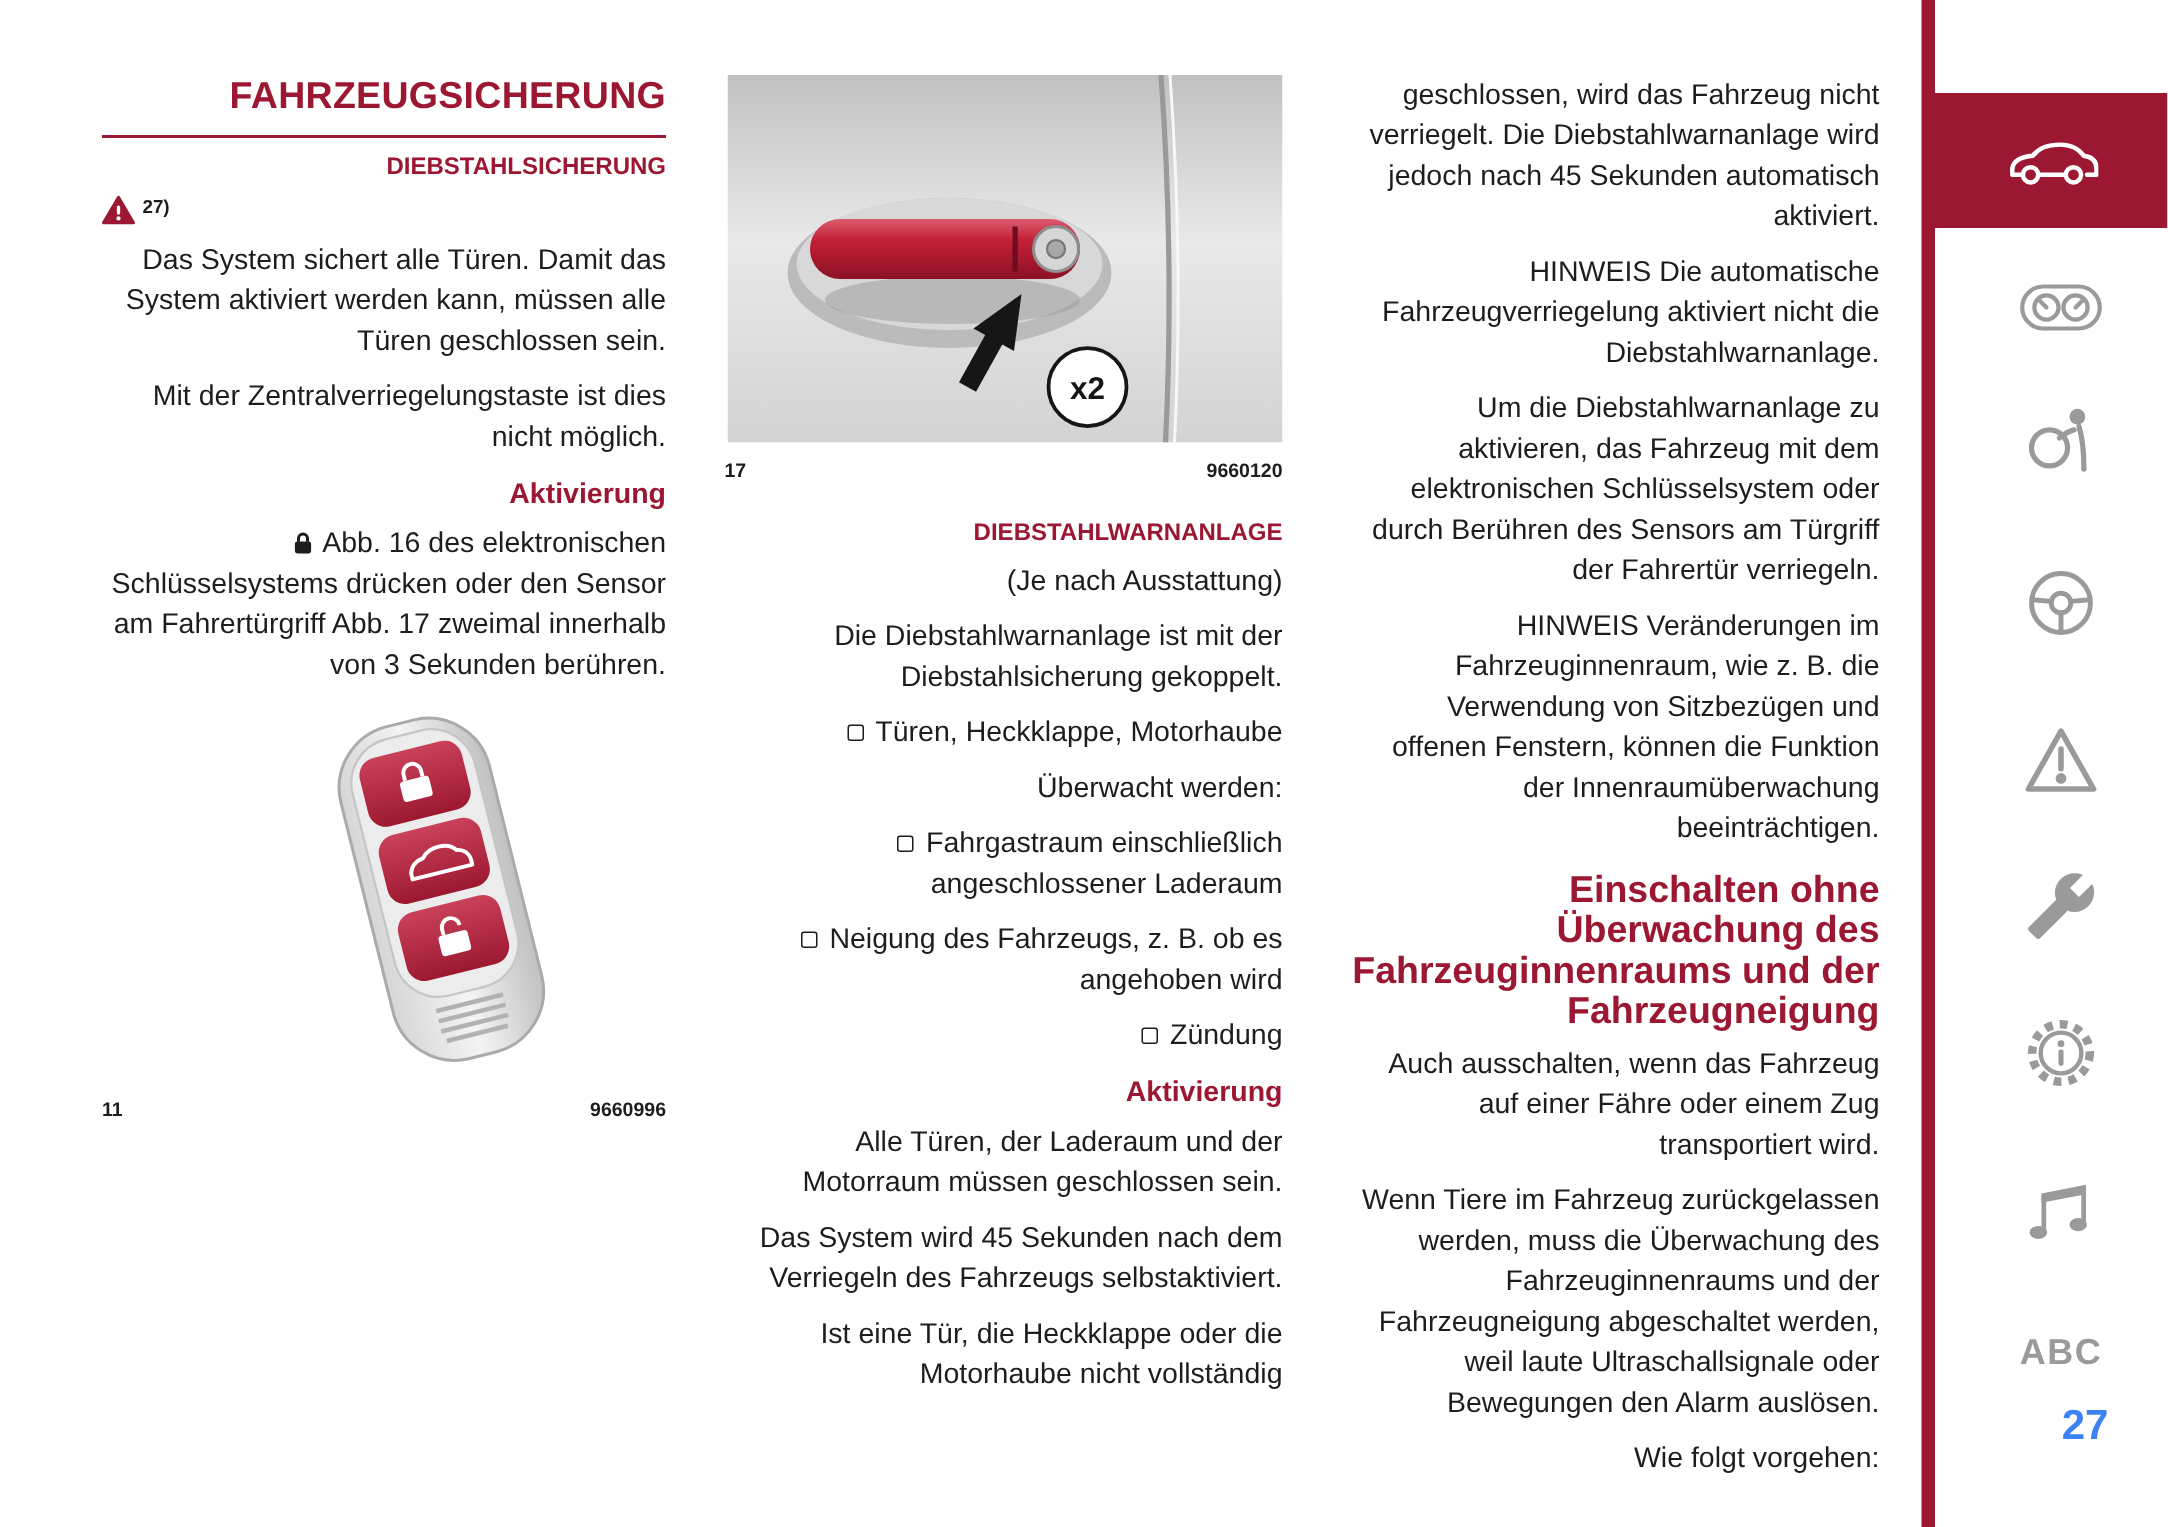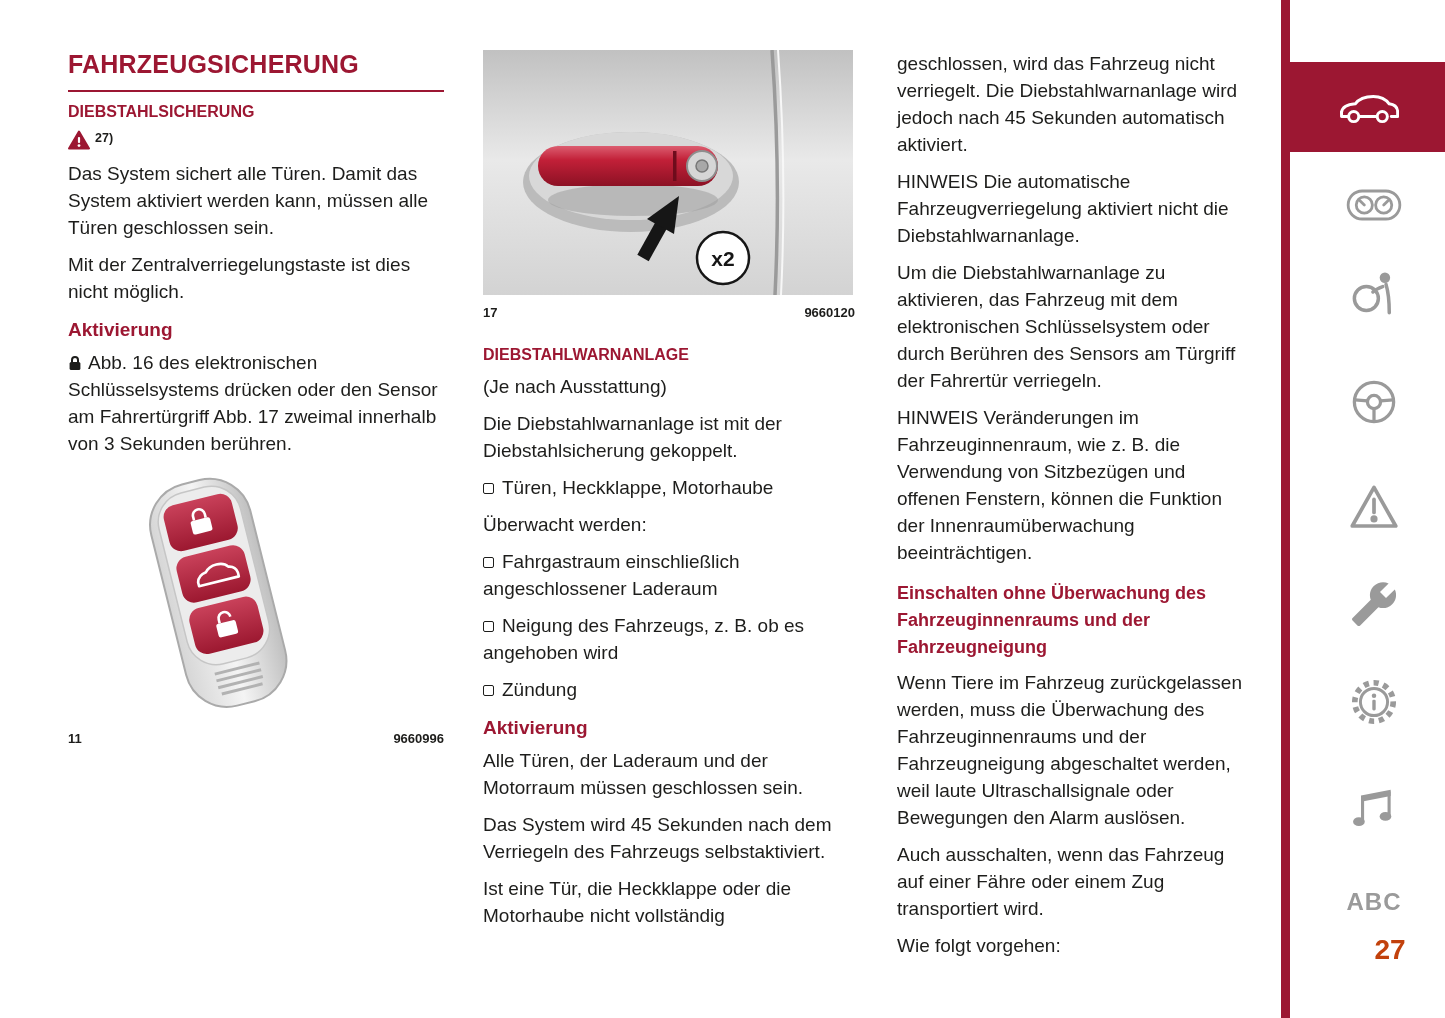--- a/index.html
+++ b/index.html
@@ -8,21 +8,21 @@
     position:relative;
     background:#ffffff;
     font-family:"Liberation Sans", sans-serif;
     color:#1d1d1b;
     overflow:hidden;
   }
   :root{
     --accent:#9c1732;
     --icon-gray:#9a9a9a;
   }
-  .col { position:absolute; top:50px; }
+  .col { position:absolute; top:50px;text-align:right; }
   #col-left  { left:68px;  width:376px; }
   #col-mid   { left:483px; width:372px; }
   #col-right { left:897px; width:356px; }
 
   h1.title{
     color:var(--accent);
     font-size:25px;
     font-weight:bold;
     letter-spacing:.2px;
     padding-bottom:11px;
@@ -36,21 +36,21 @@
     margin-bottom:9px;
   }
   h3.sub{
     color:var(--accent);
     font-size:19px;
     font-weight:bold;
     margin:14px 0 8px 0;
   }
   h3.sub-long{
     color:var(--accent);
-    font-size:18px;
+    font-size:25px;
     font-weight:bold;
     line-height:27px;
     margin:14px 0 8px 0;
   }
   p.body{
     font-size:19px;
     line-height:27px;
     margin-bottom:10px;
   }
   .warn-row{
@@ -102,21 +102,21 @@
     display:flex; justify-content:center; align-items:center;
   }
   .abc{
     font-size:24px; font-weight:bold;
     letter-spacing:1px;
     color:var(--icon-gray);
   }
   .page-num{
     position:absolute; left:1355px; top:934px; width:70px;
     text-align:center;
-    font-size:28px; font-weight:bold; color:#c2410c;
+    font-size:28px; font-weight:bold; color:#3b82f6;
   }
 </style>
 </head>
 <body>
 
 <div class="page">
 
   <section class="col" id="col-left">
     <h1 class="title">FAHRZEUGSICHERUNG</h1>
     <h2 class="sec">DIEBSTAHLSICHERUNG</h2>
@@ -234,22 +234,22 @@
     <p class="body">Das System wird 45 Sekunden nach dem Verriegeln des Fahrzeugs selbstaktiviert.</p>
     <p class="body">Ist eine Tür, die Heckklappe oder die Motorhaube nicht vollständig</p>
   </section>
 
   <section class="col" id="col-right">
     <p class="body">geschlossen, wird das Fahrzeug nicht verriegelt. Die Diebstahlwarnanlage wird jedoch nach 45 Sekunden automatisch aktiviert.</p>
     <p class="body">HINWEIS Die automatische Fahrzeugverriegelung aktiviert nicht die Diebstahlwarnanlage.</p>
     <p class="body">Um die Diebstahlwarnanlage zu aktivieren, das Fahrzeug mit dem elektronischen Schlüsselsystem oder durch Berühren des Sensors am Türgriff der Fahrertür verriegeln.</p>
     <p class="body">HINWEIS Veränderungen im Fahrzeuginnenraum, wie z. B. die Verwendung von Sitzbezügen und offenen Fenstern, können die Funktion der Innenraumüberwachung beeinträchtigen.</p>
     <h3 class="sub-long">Einschalten ohne Überwachung des Fahrzeuginnenraums und der Fahrzeugneigung</h3>
+    <p class="body">Auch ausschalten, wenn das Fahrzeug auf einer Fähre oder einem Zug transportiert wird.</p>
     <p class="body">Wenn Tiere im Fahrzeug zurückgelassen werden, muss die Überwachung des Fahrzeuginnenraums und der Fahrzeugneigung abgeschaltet werden, weil laute Ultraschallsignale oder Bewegungen den Alarm auslösen.</p>
-    <p class="body">Auch ausschalten, wenn das Fahrzeug auf einer Fähre oder einem Zug transportiert wird.</p>
     <p class="body">Wie folgt vorgehen:</p>
   </section>
 
   <div class="red-stripe"></div>
 
   <div class="tab-active">
     <svg width="62" height="36" viewBox="0 0 58 34" fill="none" stroke="#ffffff" stroke-width="2.8" stroke-linecap="round" stroke-linejoin="round">
       <path d="M4 22 q1 -7 13 -8 q5 -7 17 -7 q10 0 15 7 q8 1 8 8 l0 4 l-6 0"></path>
       <path d="M4 22 l0 4 l6 0"></path>
       <line x1="21" y1="26" x2="37" y2="26"></line>

